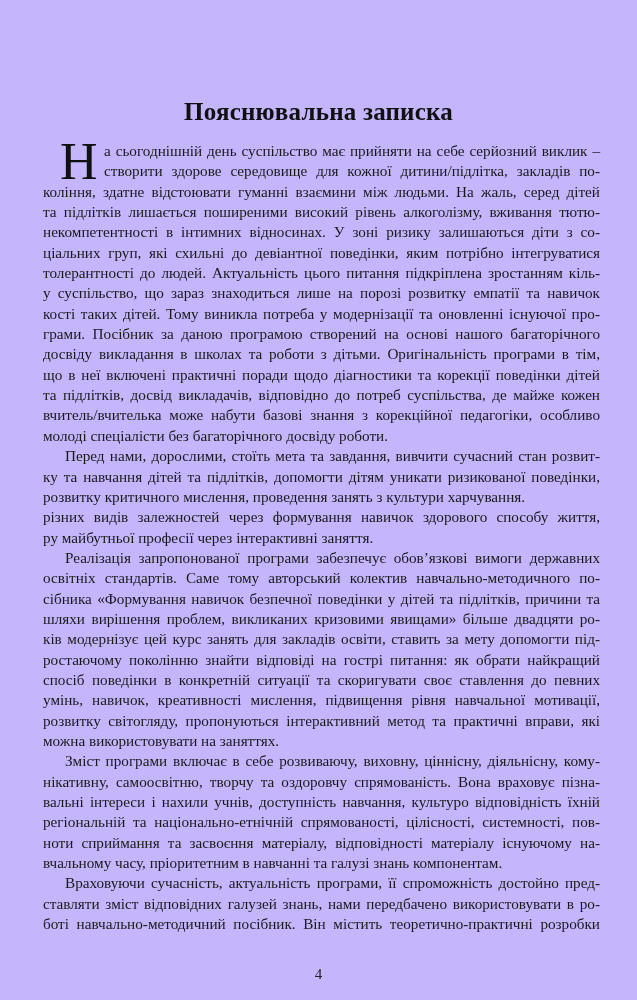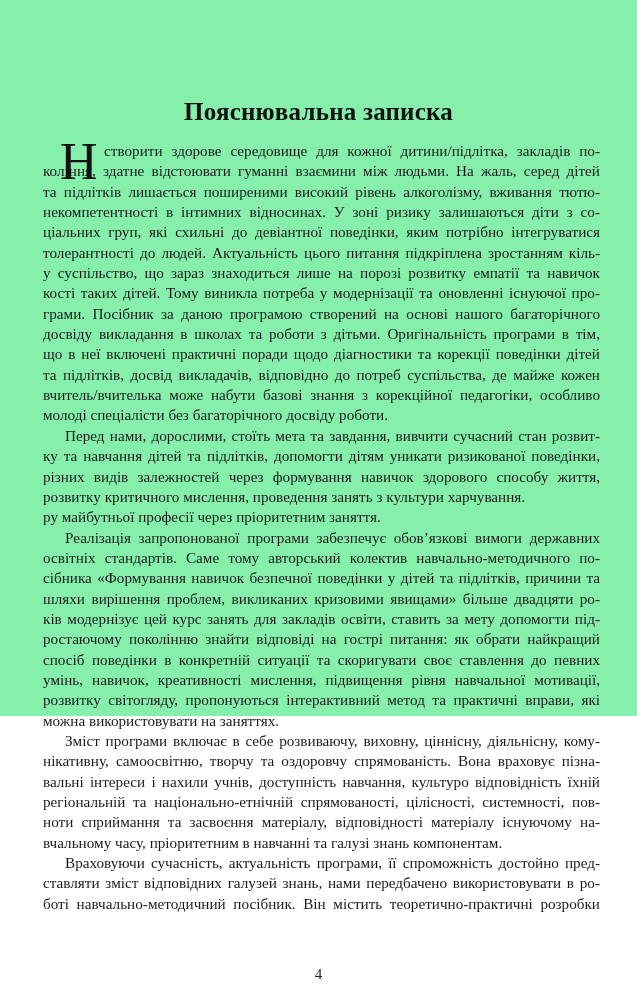--- a/index.html
+++ b/index.html
@@ -1,19 +1,19 @@
 <!DOCTYPE html>
 <html><head>
 <meta charset="utf-8">
 <style>
   html, body { margin: 0; padding: 0; background: #ffffff; }
   body { width: 637px; height: 1000px; position: relative; overflow: hidden; }
   .page {
-    position: absolute; left: 0; top: 0; width: 637px; height: 716px;
-    background: #86efac;
+    position: absolute; left: 0; top: 0; width: 637px; height: 1000px;
+    background: #c4b5fd;
     font-family: "Liberation Serif", "DejaVu Serif", serif;
     color: #1a1a1a;
   }
   .title {
     position: absolute; top: 98px; left: 0; width: 637px;
     text-align: center; font-size: 25px; font-weight: bold;
     letter-spacing: 0.2px; color: #111;
   }
   .body-text {
     position: absolute; left: 43px; top: 141px; width: 557px;
@@ -39,45 +39,46 @@
 </head>
 <body>
 
 <div class="page">
   <div class="title">Пояснювальна записка</div>
 
   <div class="body-text">
 
     <div class="paragraph dropcap-wrap">
       <span class="dropcap">Н</span>
+      <span class="line dc">а сьогоднішній день суспільство має прийняти на себе серйозний виклик –</span>
       <span class="line dc">створити здорове середовище для кожної дитини/підлітка, закладів по-</span>
       <span class="line">коління, здатне відстоювати гуманні взаємини між людьми. На жаль, серед дітей</span>
       <span class="line">та підлітків лишається поширеними високий рівень алкоголізму, вживання тютю-</span>
       <span class="line">некомпетентності в інтимних відносинах. У зоні ризику залишаються діти з со-</span>
       <span class="line">ціальних груп, які схильні до девіантної поведінки, яким потрібно інтегруватися</span>
       <span class="line">толерантності до людей. Актуальність цього питання підкріплена зростанням кіль-</span>
       <span class="line">у суспільство, що зараз знаходиться лише на порозі розвитку емпатії та навичок</span>
       <span class="line">кості таких дітей. Тому виникла потреба у модернізації та оновленні існуючої про-</span>
       <span class="line">грами. Посібник за даною програмою створений на основі нашого багаторічного</span>
       <span class="line">досвіду викладання в школах та роботи з дітьми. Оригінальність програми в тім,</span>
       <span class="line">що в неї включені практичні поради щодо діагностики та корекції поведінки дітей</span>
       <span class="line">та підлітків, досвід викладачів, відповідно до потреб суспільства, де майже кожен</span>
       <span class="line">вчитель/вчителька може набути базові знання з корекційної педагогіки, особливо</span>
       <span class="line last">молоді спеціалісти без багаторічного досвіду роботи.</span>
     </div>
 
     <div class="paragraph">
       <span class="line indent">Перед нами, дорослими, стоїть мета та завдання, вивчити сучасний стан розвит-</span>
       <span class="line">ку та навчання дітей та підлітків, допомогти дітям уникати ризикованої поведінки,</span>
+      <span class="line last">розвитку критичного мислення, проведення занять з культури харчування.</span>
       <span class="line">різних видів залежностей через формування навичок здорового способу життя,</span>
-      <span class="line last">розвитку критичного мислення, проведення занять з культури харчування.</span>
     </div>
 
     <div class="paragraph">
-      <span class="line last">ру майбутньої професії через пріоритетним заняття.</span>
+      <span class="line last">ру майбутньої професії через інтерактивні заняття.</span>
     </div>
 
     <div class="paragraph">
       <span class="line indent">Реалізація запропонованої програми забезпечує обов’язкові вимоги державних</span>
       <span class="line">освітніх стандартів. Саме тому авторський колектив навчально-методичного по-</span>
       <span class="line">сібника «Формування навичок безпечної поведінки у дітей та підлітків, причини та</span>
       <span class="line">шляхи вирішення проблем, викликаних кризовими явищами» більше двадцяти ро-</span>
       <span class="line">ків модернізує цей курс занять для закладів освіти, ставить за мету допомогти під-</span>
       <span class="line">ростаючому поколінню знайти відповіді на гострі питання: як обрати найкращий</span>
       <span class="line">спосіб поведінки в конкретній ситуації та скоригувати своє ставлення до певних</span>

